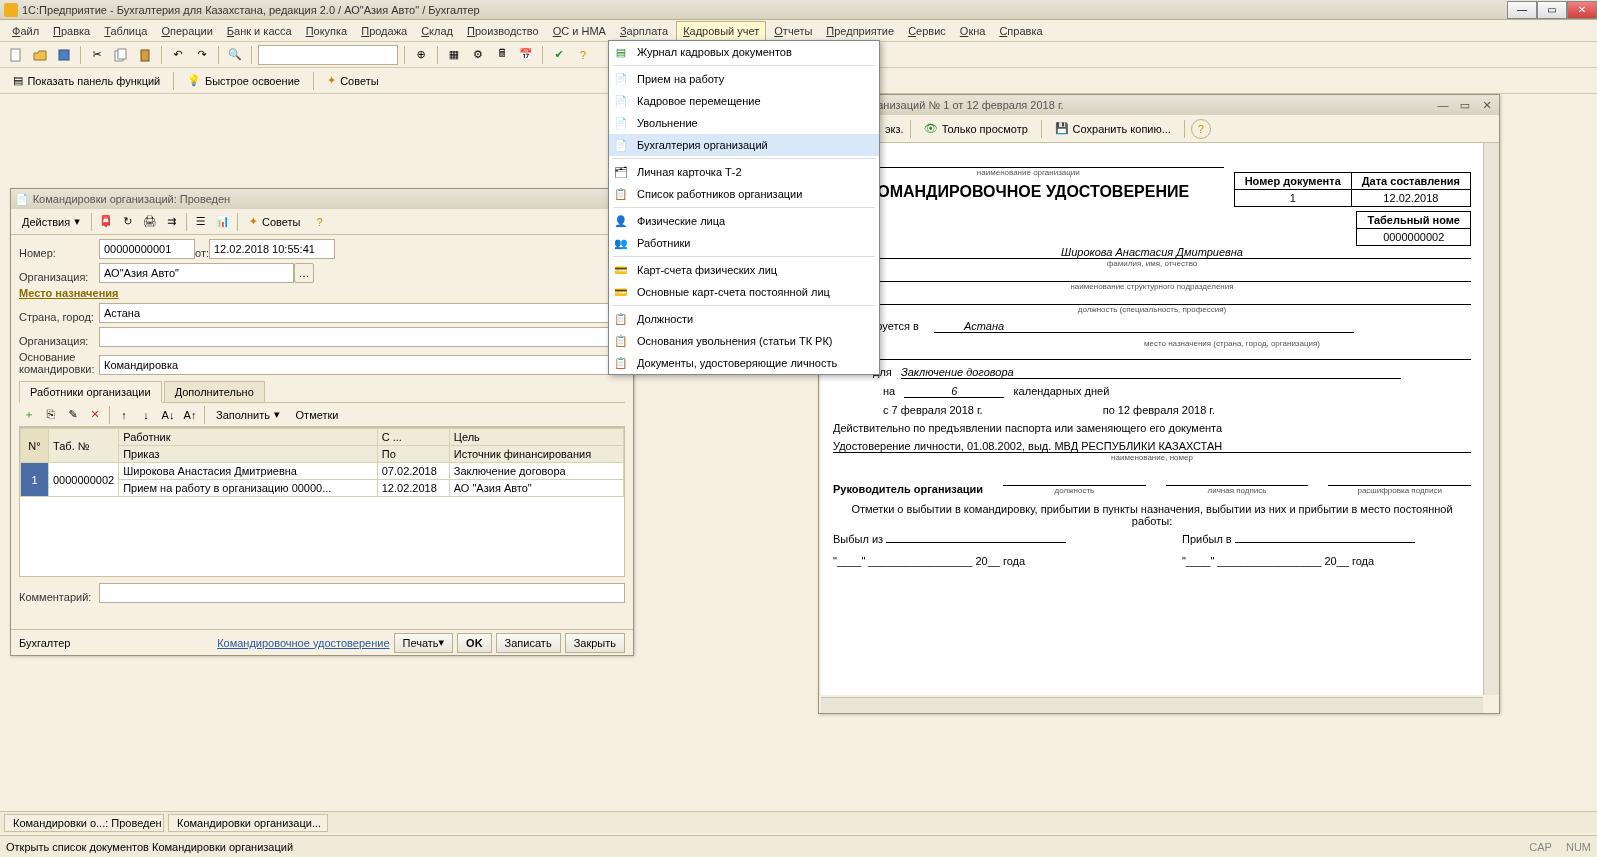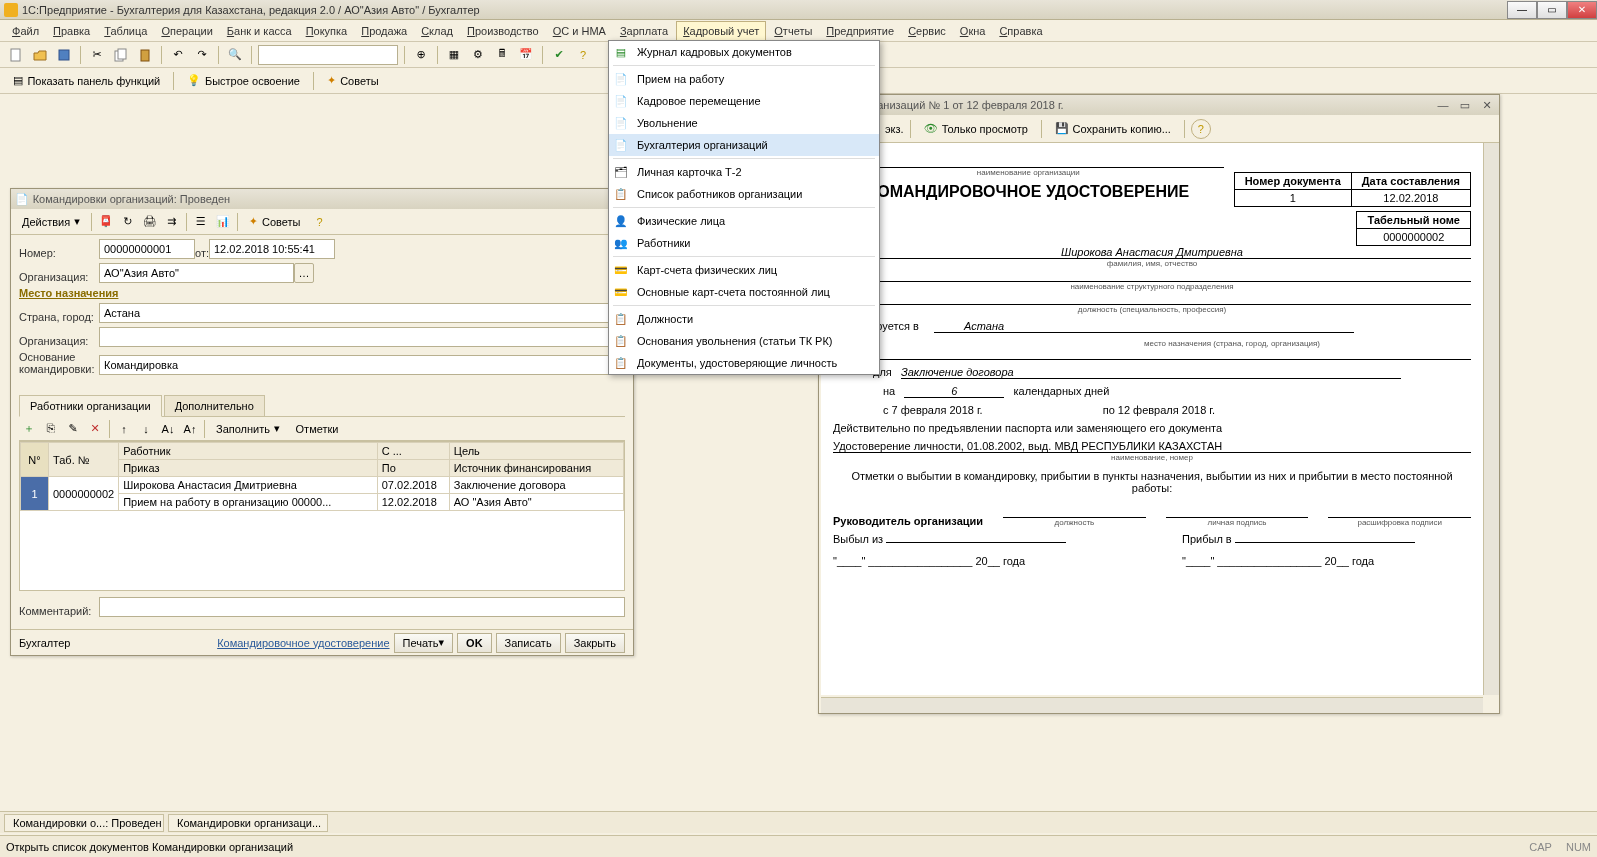--- a/index.html
+++ b/index.html
@@ -36,21 +36,21 @@
 
 .formwin { position:absolute; left:10px; top:188px; width:624px; height:468px; background:#f5f0e1; border:1px solid #9c9478; box-shadow:1px 1px 3px rgba(0,0,0,.2); }
 .formtitle { height:20px; background:linear-gradient(#e8e4d8,#d8d3c0); display:flex; align-items:center; padding:0 4px; gap:4px; color:#555; }
 .formtoolbar { height:26px; background:#f5f0e1; display:flex;align-items:center; padding:0 4px; gap:2px; border-bottom:1px solid #c8c0a0; }
 .formbody { padding:4px 8px; }
 .row { display:flex; align-items:flex-end; margin-bottom:4px; }
 .lbl { color:#333; }
 .lbl.w80 { width:80px; }
 .input { height:20px; border:1px solid #b8b090; background:#fff; padding:0 4px; display:flex;align-items:center; }
 .sectionhdr { color:#8a6d00; font-weight:bold; text-decoration:underline; margin:4px 0; }
-.tabs { display:flex; border-bottom:1px solid #c8c0a0; margin-top:20px; }
+.tabs { display:flex; border-bottom:1px solid #c8c0a0; margin-top:6px; }
 .tab { padding:4px 10px; border:1px solid #c8c0a0; border-bottom:none; background:#ece5d0; margin-right:2px; cursor:pointer; }
 .tab.active { background:#f5f0e1; border-bottom:1px solid #f5f0e1; margin-bottom:-1px; }
 .gridtoolbar { height:24px; display:flex;align-items:center; gap:2px; border-bottom:1px solid #c8c0a0; padding:2px 0; }
 .grid { border:1px solid #c8c0a0; background:#fff; }
 .grid table { width:100%; border-collapse:collapse; }
 .grid th, .grid td { border:1px solid #d8d0b8; padding:2px 4px; text-align:left; font-weight:normal; background:#fff; }
 .grid th { background:#f0ead8; }
 .grid .rownum { background:#e8e0c0; text-align:center; width:28px; }
 .grid .selrow td:first-child { background:#4a6da8; color:#fff; }
 .formfooter { position:absolute; bottom:0; left:0; right:0; height:26px; background:#f5f0e1; border-top:1px solid #c8c0a0; display:flex; align-items:center; justify-content:space-between; padding:0 8px; }
@@ -470,38 +470,38 @@
 
       <div class="field" style="margin-left:50px;display:flex;gap:120px">
         <span>с  7 февраля 2018 г.</span>
         <span>по  12 февраля 2018 г.</span>
       </div>
 
       <div class="field">Действительно по предъявлении паспорта или заменяющего его документа</div>
       <div style="border-bottom:1px solid #000">Удостоверение личности, 01.08.2002, выд. МВД РЕСПУБЛИКИ КАЗАХСТАН</div>
       <div class="sublabel" style="text-align:center">наименование, номер</div>
 
-      <div class="field" style="text-align:center;margin-top:8px">Отметки о выбытии в командировку, прибытии в пункты назначения, выбытии из них и прибытии в место постоянной работы:</div>
-
       <div class="field" style="display:flex;align-items:flex-end;gap:20px;margin-top:10px">
         <span style="font-weight:bold">Руководитель организации</span>
         <div style="flex:1;text-align:center">
             <div style="border-bottom:1px solid #000;height:14px"></div>
             <div class="sublabel">должность</div>
           </div>
         <div style="flex:1;text-align:center">
             <div style="border-bottom:1px solid #000;height:14px"></div>
             <div class="sublabel">личная подпись</div>
           </div>
         <div style="flex:1;text-align:center">
             <div style="border-bottom:1px solid #000;height:14px"></div>
             <div class="sublabel">расшифровка подписи</div>
           </div>
       </div>
 
+      <div class="field" style="text-align:center;margin-top:8px">Отметки о выбытии в командировку, прибытии в пункты назначения, выбытии из них и прибытии в место постоянной работы:</div>
+
       <div style="display:flex;gap:60px;margin-top:6px">
         <div style="flex:1">
           <span>Выбыл из</span> <span class="uline" style="min-width:180px"></span>
           <div style="margin-top:10px">"____" _________________ <span>20__ года</span></div>
         </div>
         <div style="flex:1">
           <span>Прибыл в</span> <span class="uline" style="min-width:180px"></span>
           <div style="margin-top:10px">"____" _________________ <span>20__ года</span></div>
         </div>
       </div>

